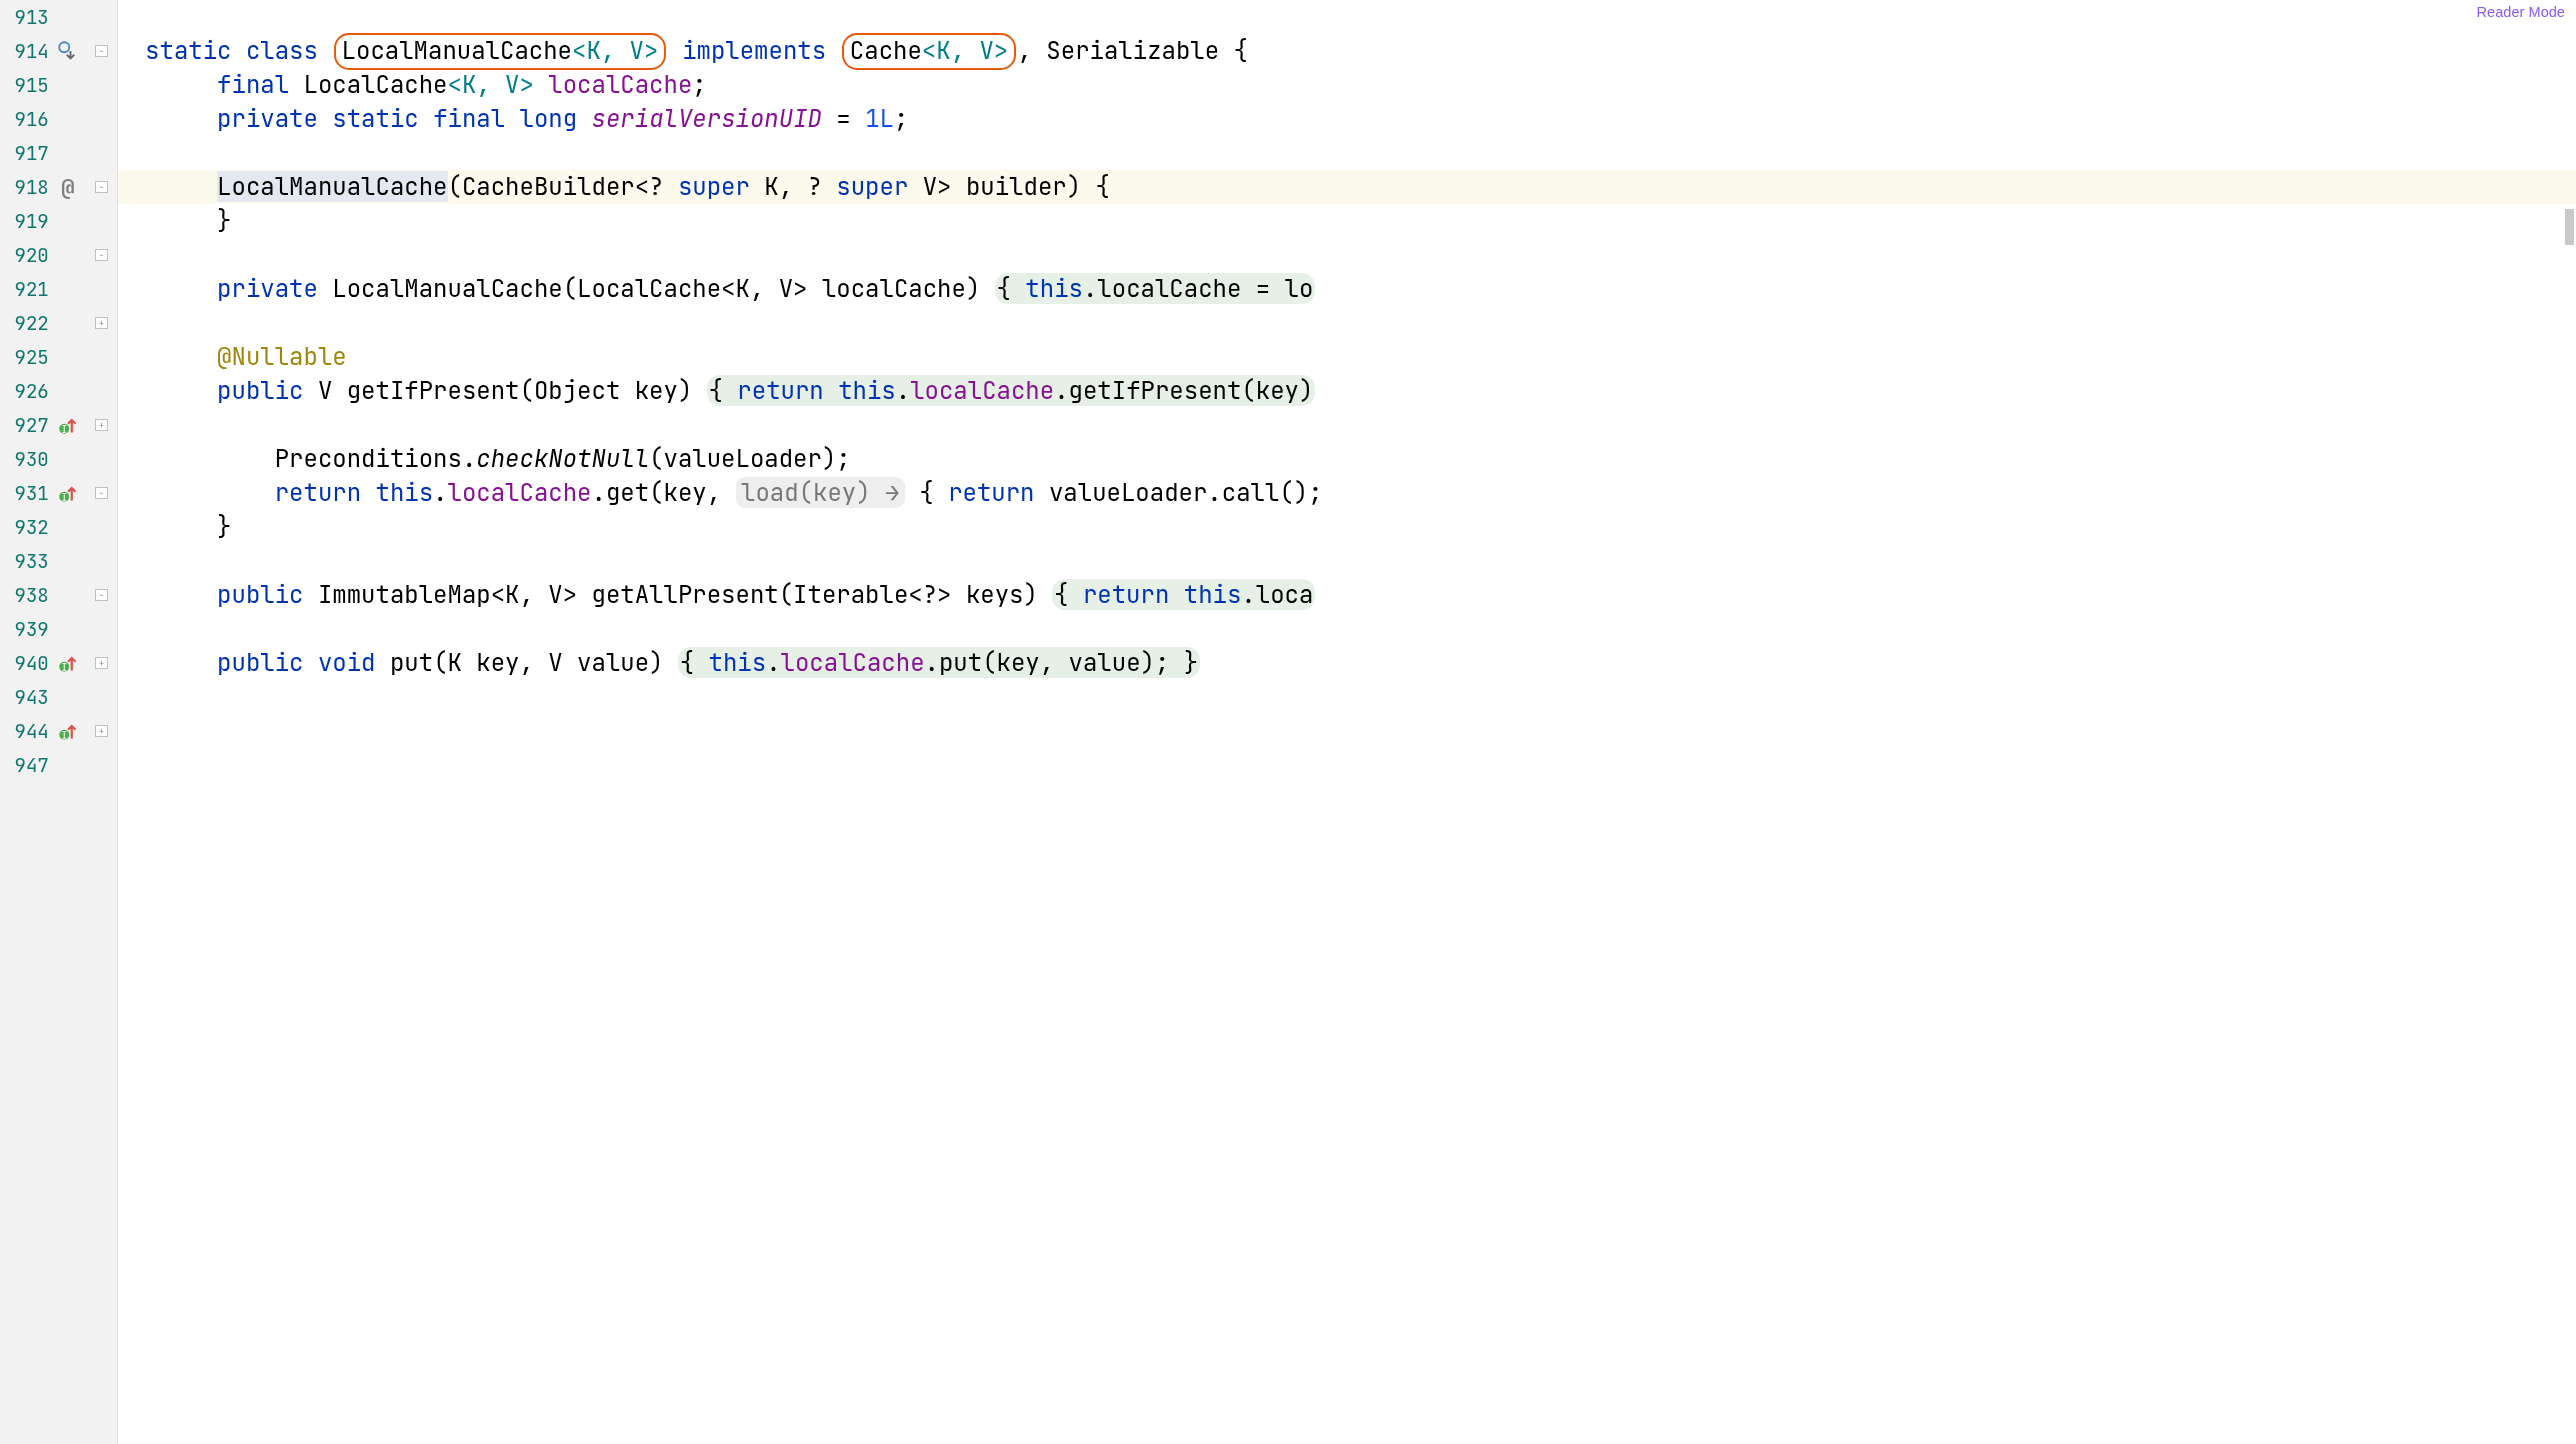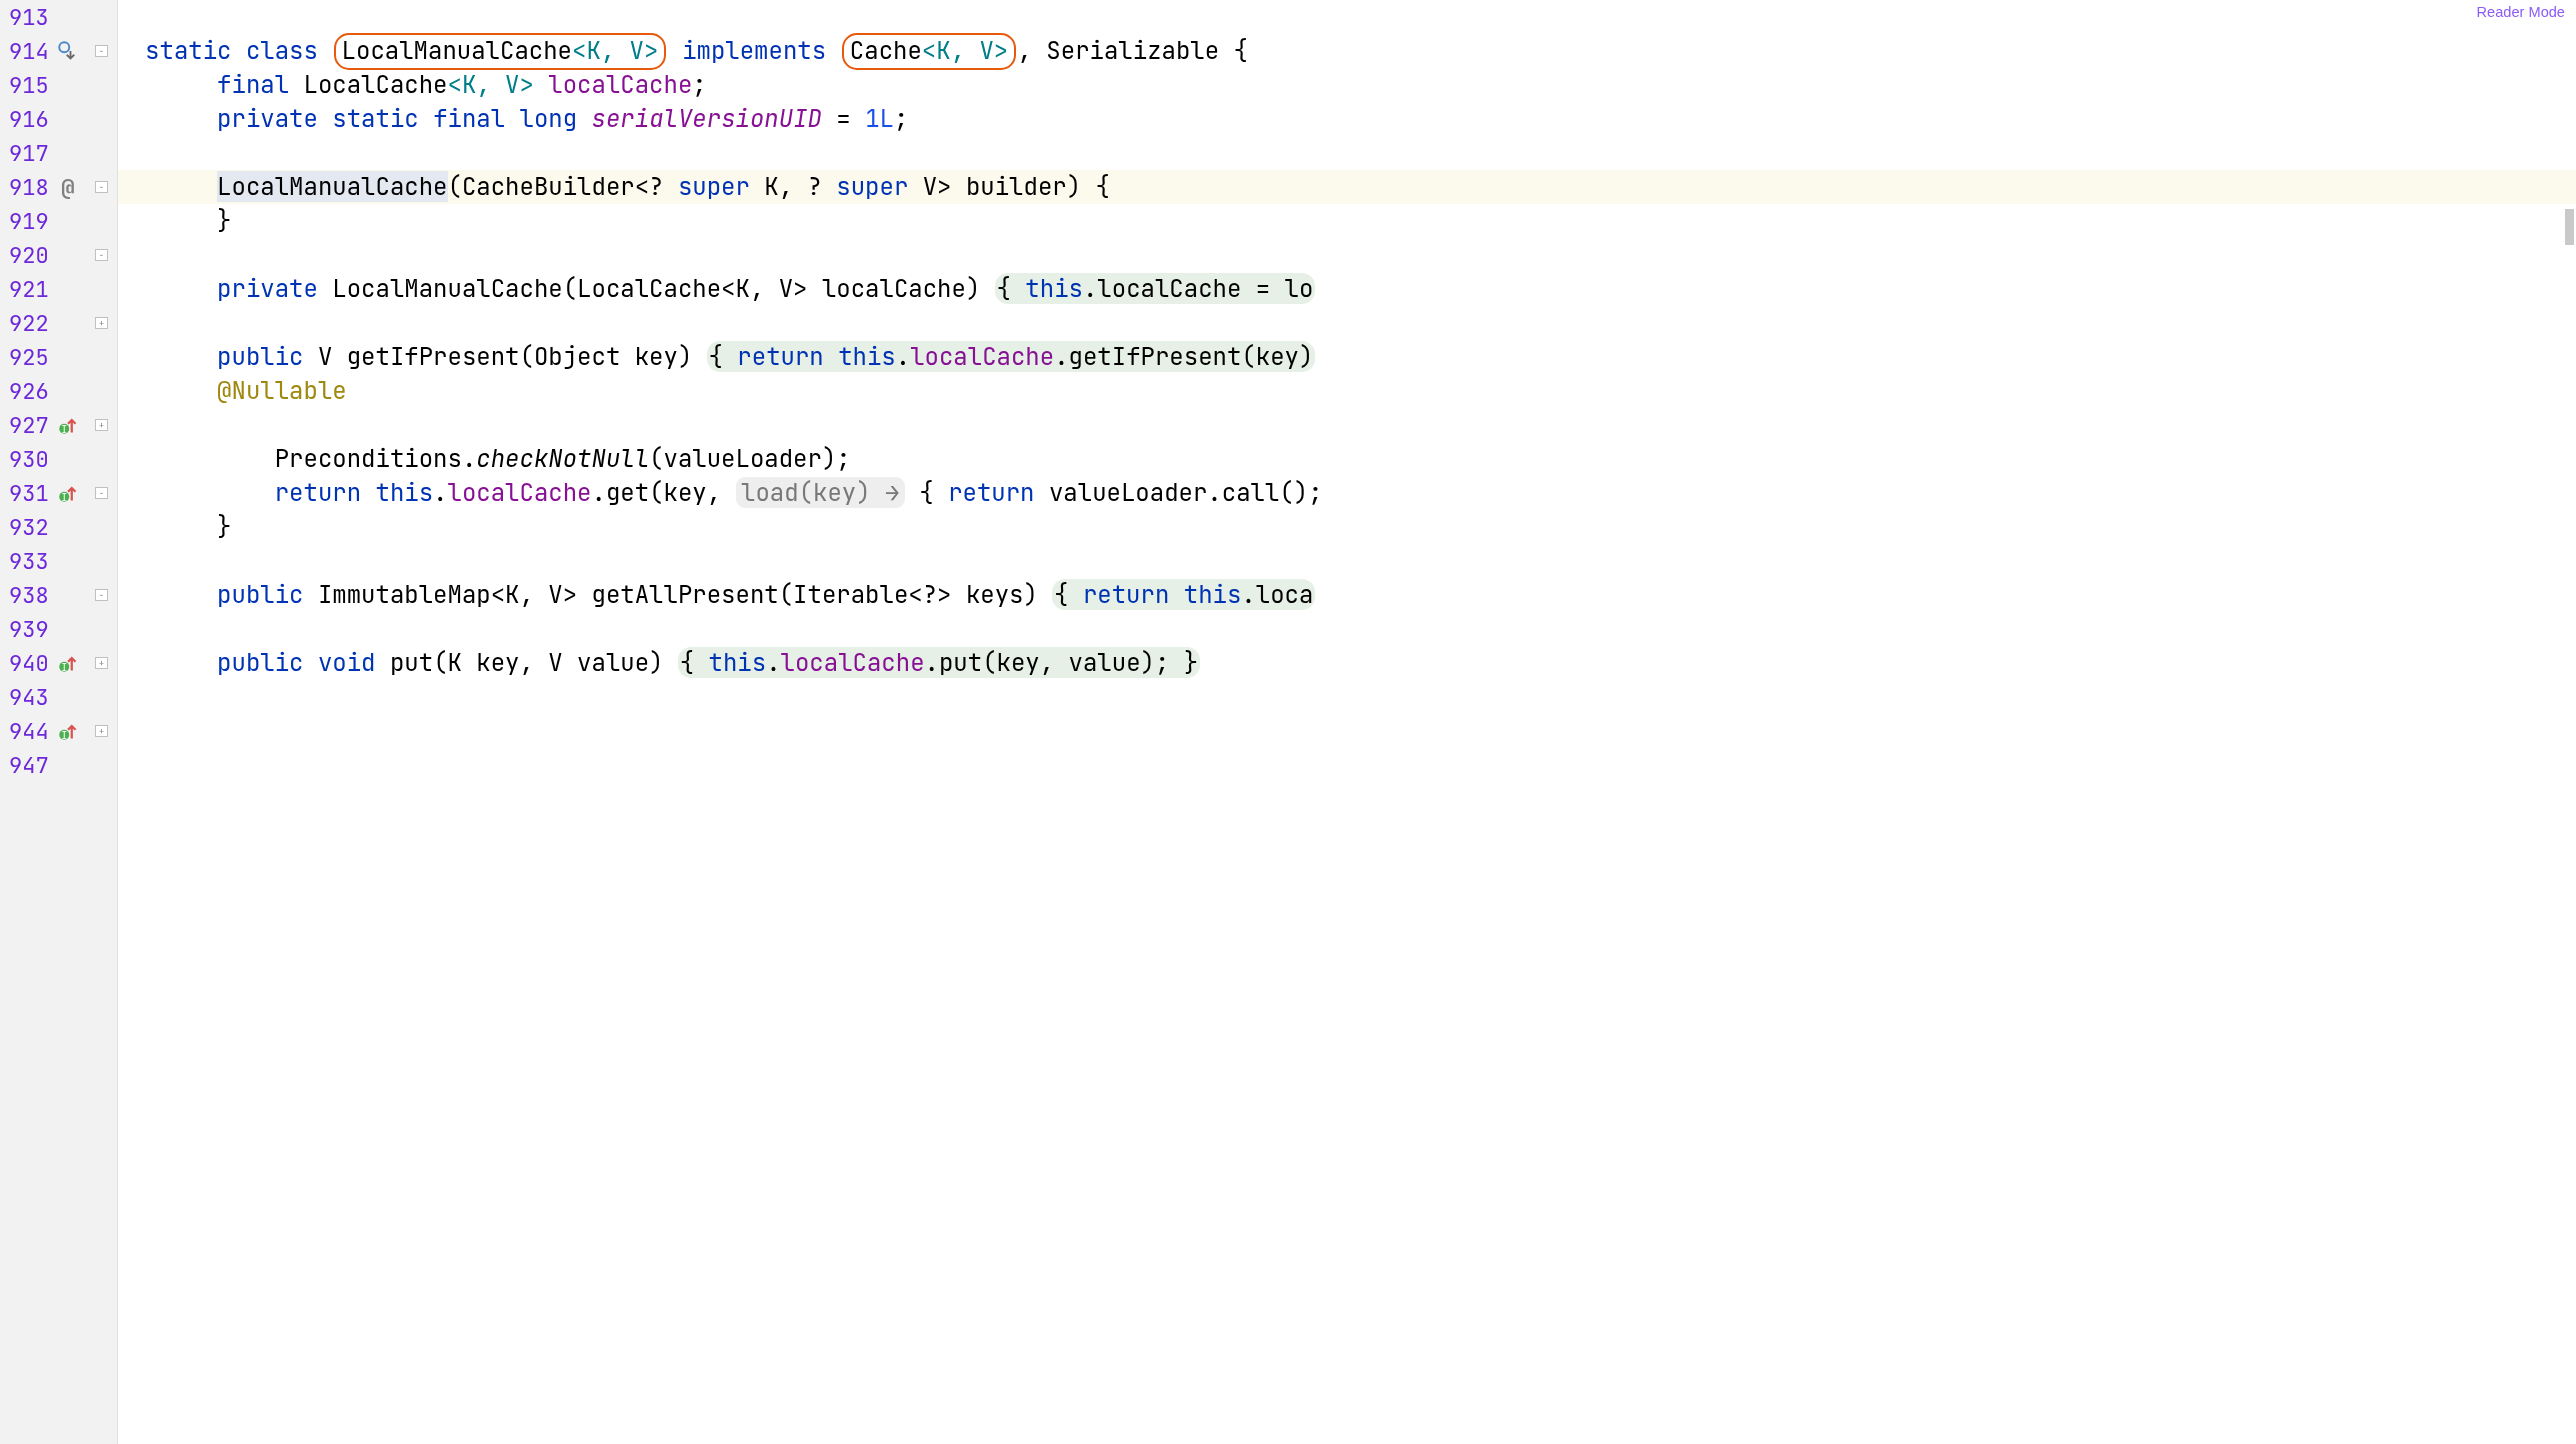--- a/index.html
+++ b/index.html
@@ -24,24 +24,24 @@
     min-width: 118px;
   }
   .gutter-line {
     display: flex;
     align-items: center;
     height: 34px;
     padding-right: 7.3px;
     position: relative;
   }
   .line-num {
-    color: #6d28d9;
+    color: #0f766e;
     width: 56px;
     text-align: right;
-    font-size: 22px;
+    font-size: 19px;
     padding-right: 7.3px;
   }
   .gutter-icon {
     width: 20px;
     height: 20px;
     margin-left: 1.8px;
     display: inline-flex;
     align-items: center;
     justify-content: center;
   }
@@ -312,23 +312,23 @@
 
 
     <div class="code-line">      <span>}</span></div>
 
     <div class="code-line"></div>
 
     <div class="code-line">      <span class="kw">private</span><span> LocalManualCache(LocalCache&lt;K, V&gt; localCache) </span><span class="fold-bg"><span>{ </span><span class="kw">this</span><span>.localCache = lo</span></span></div>
 
     <div class="code-line"></div>
 
+    <div class="code-line">      <span class="ann">@Nullable</span></div>
+
     <div class="code-line">      <span class="kw">public</span><span> V </span><span>getIfPresent</span><span>(Object key) </span><span class="fold-bg"><span>{ </span><span class="kw">return</span><span> </span><span class="kw">this</span><span>.</span><span class="field">localCache</span><span>.getIfPresent(key)</span></span></div>
-
-    <div class="code-line">      <span class="ann">@Nullable</span></div>
 
     <div class="code-line"></div>
 
 
     <div class="code-line">          <span>Preconditions.</span><span class="ital">checkNotNull</span><span>(valueLoader);</span></div>
 
     <div class="code-line">          <span class="kw">return</span><span> </span><span class="kw">this</span>.<span class="field">localCache</span><span>.get(key, </span><span class="hint-bg">load(key) →</span><span> { </span><span class="kw">return</span><span> valueLoader.call();</span></div>
 
     <div class="code-line">      <span>}</span></div>
 

